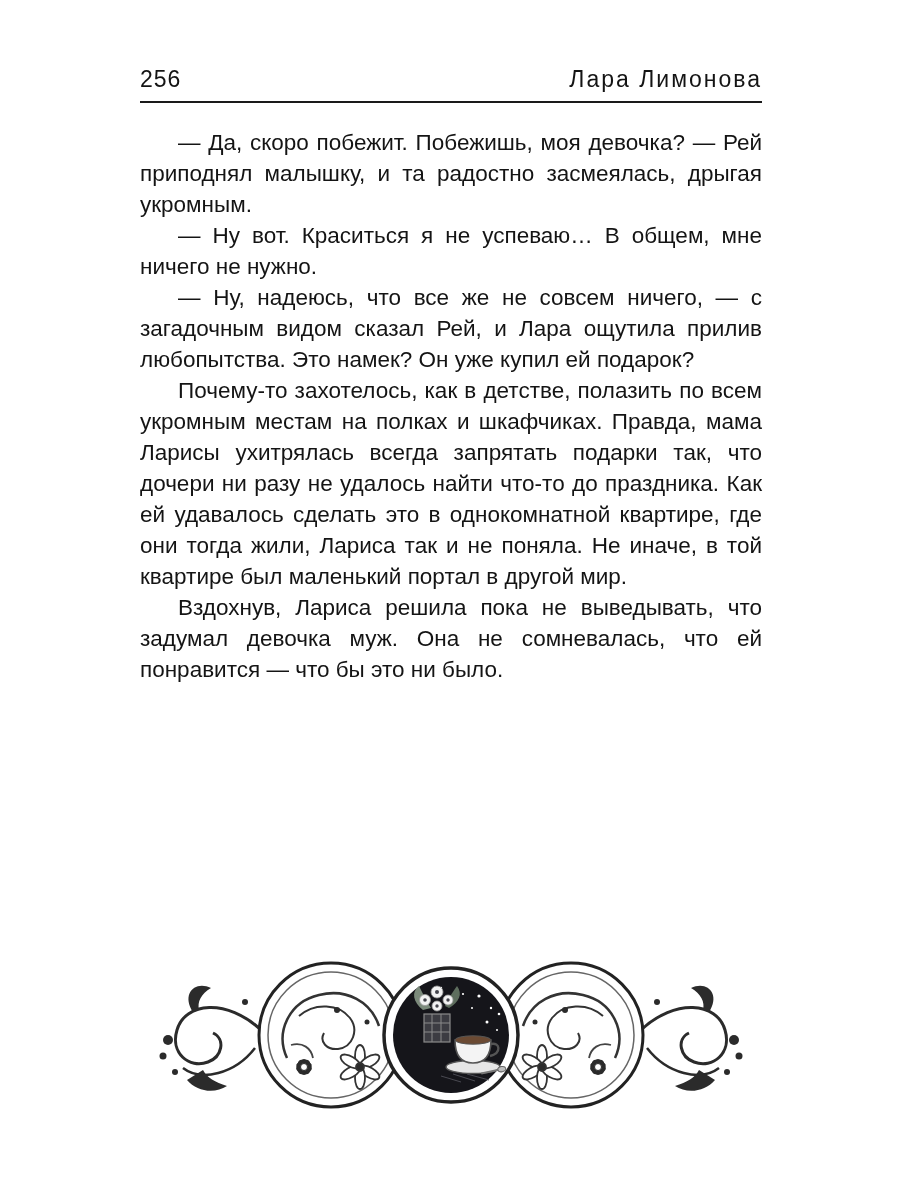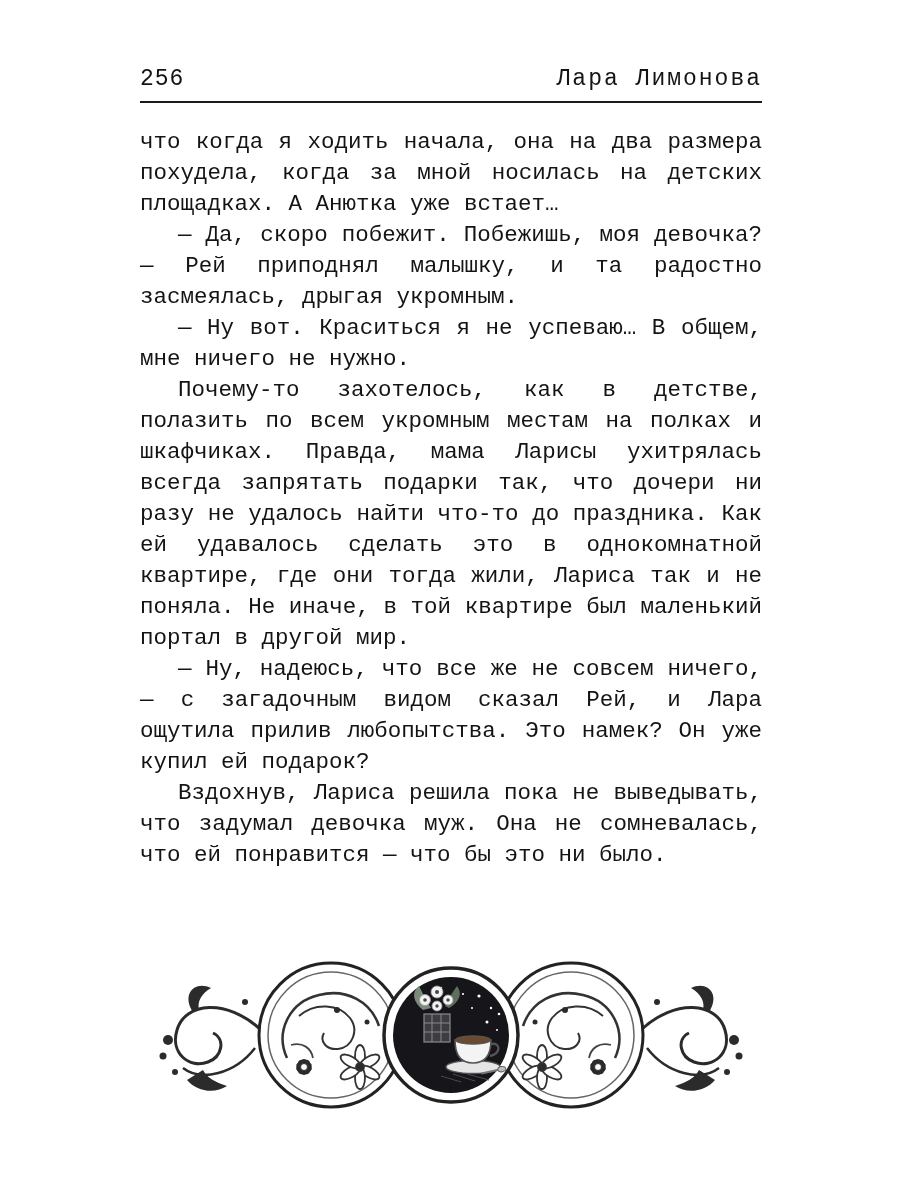--- a/index.html
+++ b/index.html
@@ -1,21 +1,21 @@
 <!DOCTYPE html>
 <html lang="ru"><head>
 <meta charset="utf-8">
 <style>
   html,body{margin:0;padding:0;background:#ffffff;}
   .page{
     position:relative;
     width:900px;height:1200px;
     background:#ffffff;
     color:#141414;
-    font-family:Liberation Mono, monospace;
+    font-family:Liberation Sans, sans-serif;
     overflow:hidden;
   }
   .page-header{
     position:absolute;
     left:140px;top:66px;width:622px;
     display:flex;justify-content:space-between;align-items:baseline;
     font-size:23px;
   }
   .page-number{letter-spacing:1px;}
   .author-name{letter-spacing:2px;}
@@ -44,25 +44,24 @@
 
 <div class="page">
 
   <div class="page-header">
     <span class="page-number">256</span>
     <span class="author-name">Лара Лимонова</span>
   </div>
   <div class="header-rule"></div>
 
   <div class="body-text">
-    <p class="no-indent">что когда я ходить начала, она на два размера похудела, когда за мной носилась на детских площадках. А Анютка уже встает…</p>
     <p>— Да, скоро побежит. Побежишь, моя девочка? — Рей приподнял малышку, и та радостно засмеялась, дрыгая укромным.</p>
     <p>— Ну вот. Краситься я не успеваю… В общем, мне ничего не нужно.</p>
+    <p>— Ну, надеюсь, что все же не совсем ничего, — с загадочным видом сказал Рей, и Лара ощутила прилив любопытства. Это намек? Он уже купил ей подарок?</p>
     <p>Почему-то захотелось, как в детстве, полазить по всем укромным местам на полках и шкафчиках. Правда, мама Ларисы ухитрялась всегда запрятать подарки так, что дочери ни разу не удалось найти что-то до праздника. Как ей удавалось сделать это в однокомнатной квартире, где они тогда жили, Лариса так и не поняла. Не иначе, в той квартире был маленький портал в другой мир.</p>
-    <p>— Ну, надеюсь, что все же не совсем ничего, — с загадочным видом сказал Рей, и Лара ощутила прилив любопытства. Это намек? Он уже купил ей подарок?</p>
     <p>Вздохнув, Лариса решила пока не выведывать, что задумал девочка муж. Она не сомневалась, что ей понравится — что бы это ни было.</p>
   </div>
 
   <div class="ornament">
     <svg width="620" height="175" viewBox="0 0 620 175">
       <defs>
         <g id="flourish">
 
           <path d="M120,80 C86,48 44,52 36,80 C29,103 48,119 67,112 C81,107 85,89 72,83" fill="none" stroke="#2b2b2b" stroke-width="3"></path>
           <path d="M114,98 C94,124 60,132 42,118" fill="none" stroke="#2b2b2b" stroke-width="2.5"></path>

